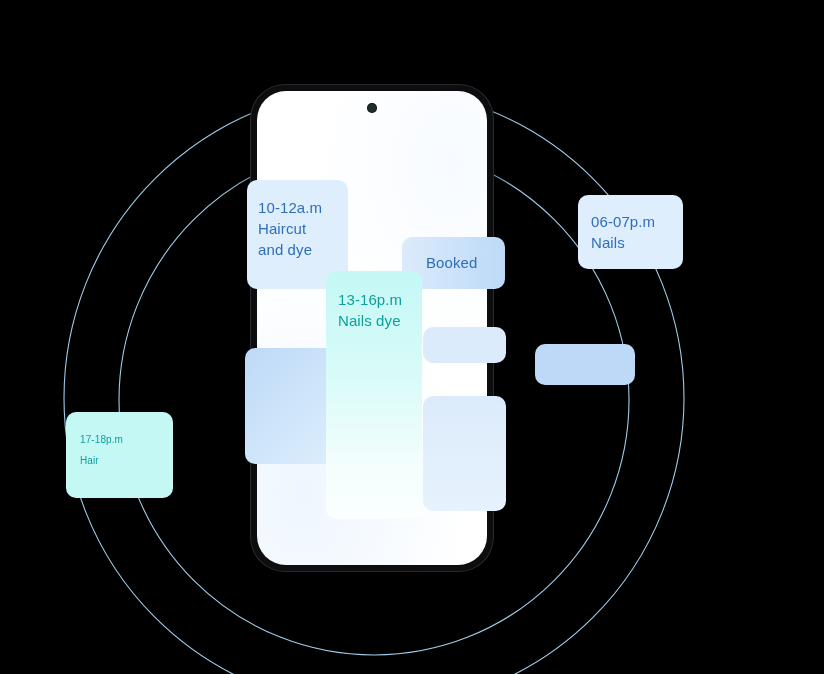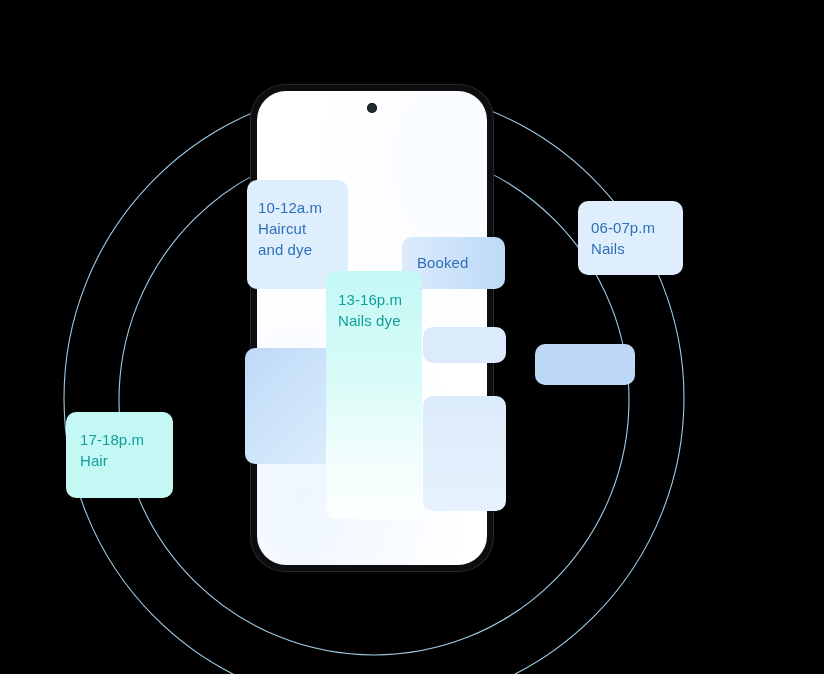--- a/index.html
+++ b/index.html
@@ -120,35 +120,34 @@
   
   #card-booked {
     left: 402px;
     top: 237px;
     width: 103px;
     height: 52px;
     background: linear-gradient(90deg, #dcebfb 0%, #bcdaf8 100%);
     z-index: 22;
   }
   #card-booked .card-text {
-    left: 15px;
+    left: 24px;
     top: 15px;
     font-size: 15px;
     color: #2f6fb8;
   }
 
   
   #card-waxing {
     left: 578px;
     top: 195px;
     width: 105px;
     height: 74px;
     background: #dfeefd;
     z-index: 20;
-    margin-top: 6px;
   }
   #card-waxing .card-text {
     left: 13px;
     top: 16px;
     font-size: 15px;
     color: #2f6fb8;
   }
 
   
   #card-hairdye {
@@ -172,21 +171,21 @@
     left: 66px;
     top: 412px;
     width: 107px;
     height: 86px;
     background: #c4f8f5;
     z-index: 20;
   }
   #card-nails .card-text {
     left: 14px;
     top: 17px;
-    font-size: 15px;
+    font-size: 10px;
     color: #10a09b;
   }
 
   
   #card-blank-left {
     left: 245px;
     top: 348px;
     width: 92px;
     height: 116px;
     background: linear-gradient(135deg, #bed9f7 0%, #cfe5fa 55%, #dceefc 100%);

